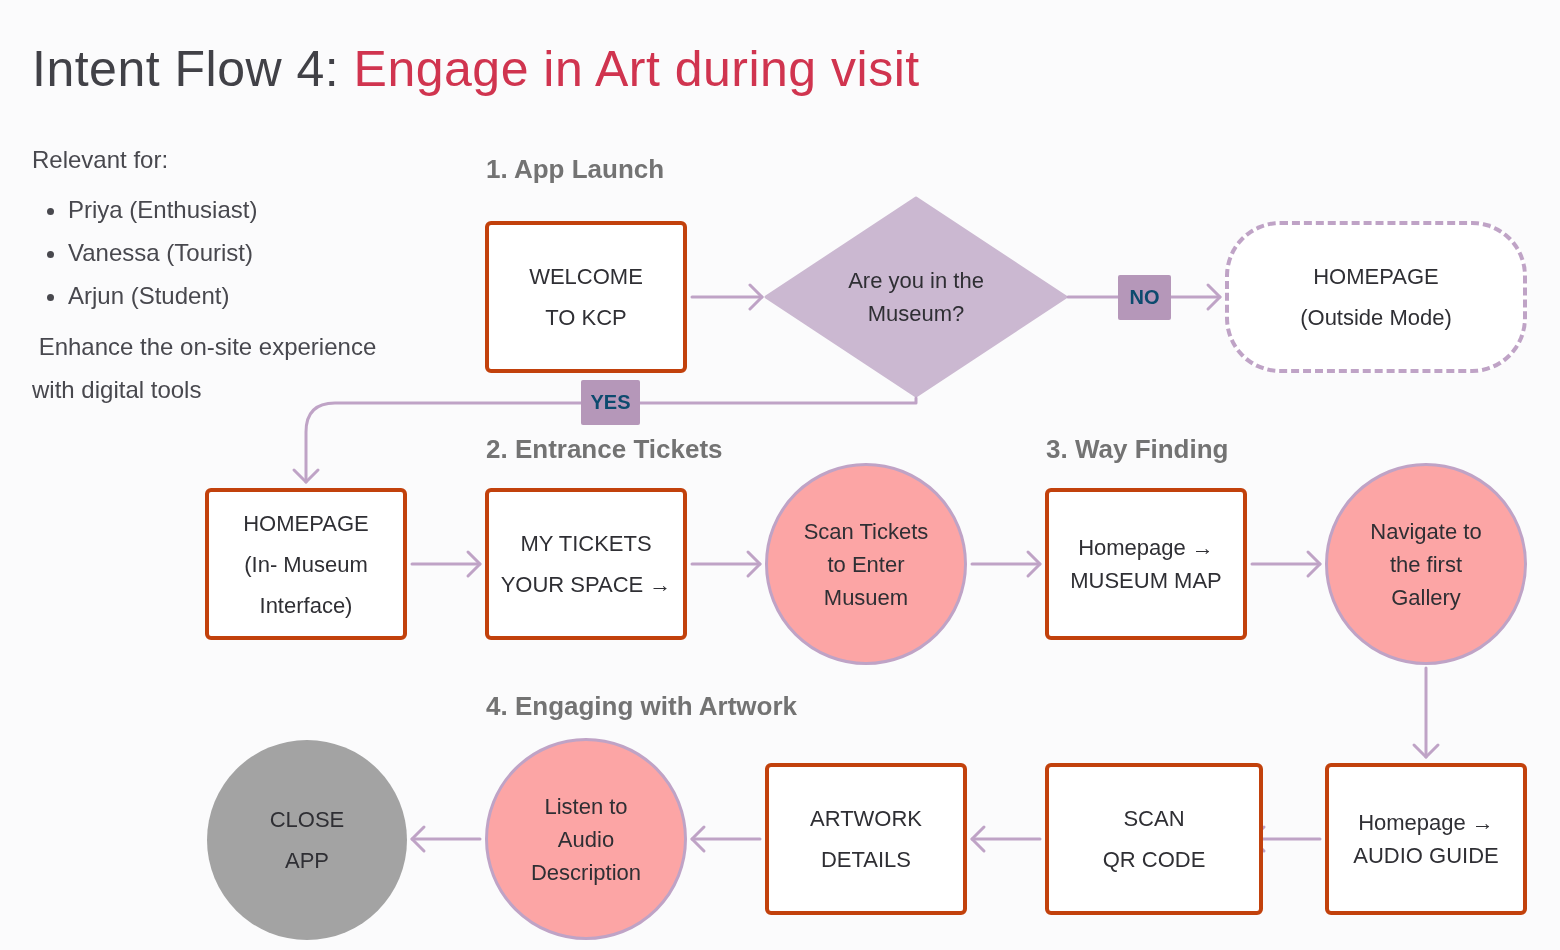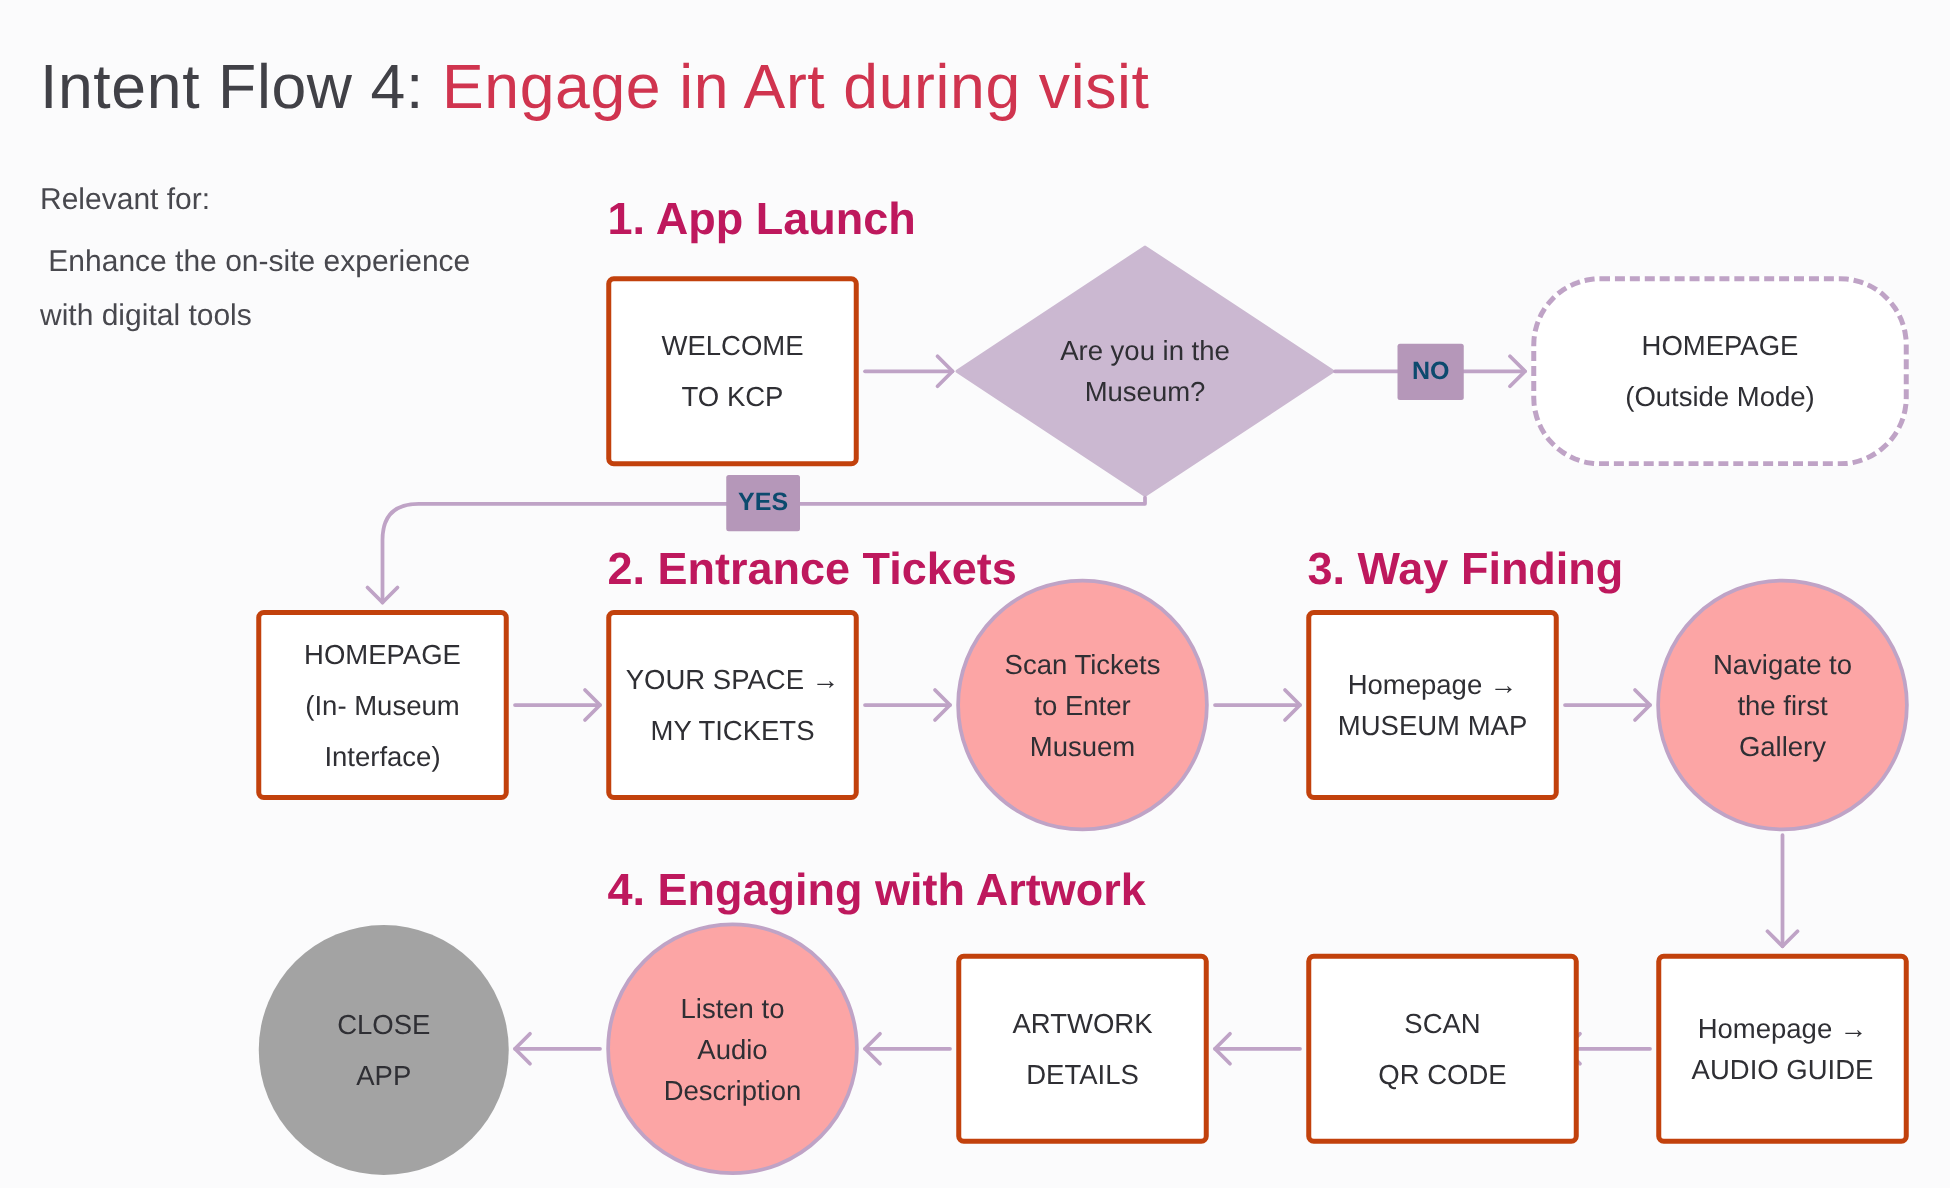--- a/index.html
+++ b/index.html
@@ -8,41 +8,46 @@
     background:#fbfbfc; font-family:"Liberation Sans", sans-serif; color:#333338;
   }
   .title { position:absolute; left:32px; top:40px; font-size:50px; letter-spacing:0.5px; white-space:nowrap; }
   .title .dark { color:#414147; }
   .title .accent { color:#d0344f; }
   .intro { position:absolute; left:32px; top:146px; font-size:24px; color:#48484e; }
   .intro .rel { margin:0 0 14px 0; }
   .intro ul { margin:0; padding-left:36px; }
   .intro li { line-height:43px; }
   .intro .desc { margin-top:8px; line-height:43px; }
-  .section { position:absolute; font-size:36px; font-weight:bold; color:#be185d; white-space:nowrap; }
+  .section { position:absolute; font-size:26px; font-weight:bold; color:#737373; white-space:nowrap; }
   svg.flow { position:absolute; left:0; top:0; }
   .node { position:absolute; display:flex; align-items:center; justify-content:center;
           text-align:center; font-size:22px; color:#2f2f34; box-sizing:border-box; }
   .box { border:4px solid #c2410c; border-radius:6px; background:#fff; line-height:41px; }
   .circle { border:3px solid #bfa3c6; border-radius:50%; background:#fca5a5; line-height:33px; }
   .filled { background:#a3a3a3; border:none; border-radius:50%; line-height:41px; }
   .dashed { border:4px dashed #bfa3c6; border-radius:55px; background:#fff; line-height:41px; }
   .tag { position:absolute; background:#b597b9; color:#0c4a6e; font-weight:bold; font-size:20px;
          display:flex; align-items:center; justify-content:center; border-radius:2px; }
   .diamond-text { position:absolute; text-align:center; font-size:22px; line-height:33px; color:#2f2f34; }
 </style>
 </head>
 <body>
 
 <div class="title">
   <span class="dark">Intent Flow 4: </span><span class="accent">Engage in Art during visit</span>
 </div>
 
 <div class="intro">
   <div class="rel">Relevant for:</div>
+  <ul>
+    <li>Priya (Enthusiast)</li>
+    <li>Vanessa (Tourist)</li>
+    <li>Arjun (Student)</li>
+  </ul>
   <div class="desc">
     <div style="white-space:pre"> Enhance the on-site experience</div>
     <div>with digital tools</div>
   </div>
 </div>
 
 <div class="section" style="left:486px; top:154px;">1. App Launch</div>
 <div class="section" style="left:486px; top:434px;">2. Entrance Tickets</div>
 <div class="section" style="left:1046px; top:434px;">3. Way Finding</div>
 <div class="section" style="left:486px; top:691px;">4. Engaging with Artwork</div>
@@ -131,22 +136,22 @@
 
 <div class="node box" style="left:205px; top:488px; width:202px; height:152px;">
   <div>
       <div>HOMEPAGE</div>
       <div>(In- Museum</div>
       <div>Interface)</div>
     </div>
 </div>
 <div class="node box" style="left:485px; top:488px; width:202px; height:152px;">
   <div>
+      <div>MY TICKETS</div>
       <div>YOUR SPACE →</div>
-      <div>MY TICKETS</div>
     </div>
 </div>
 <div class="node circle" style="left:765px; top:463px; width:202px; height:202px;">
   <div>
       <div>Scan Tickets</div>
       <div>to Enter</div>
       <div>Musuem</div>
     </div>
 </div>
 <div class="node box" style="left:1045px; top:488px; width:202px; height:152px; line-height:33px;">

